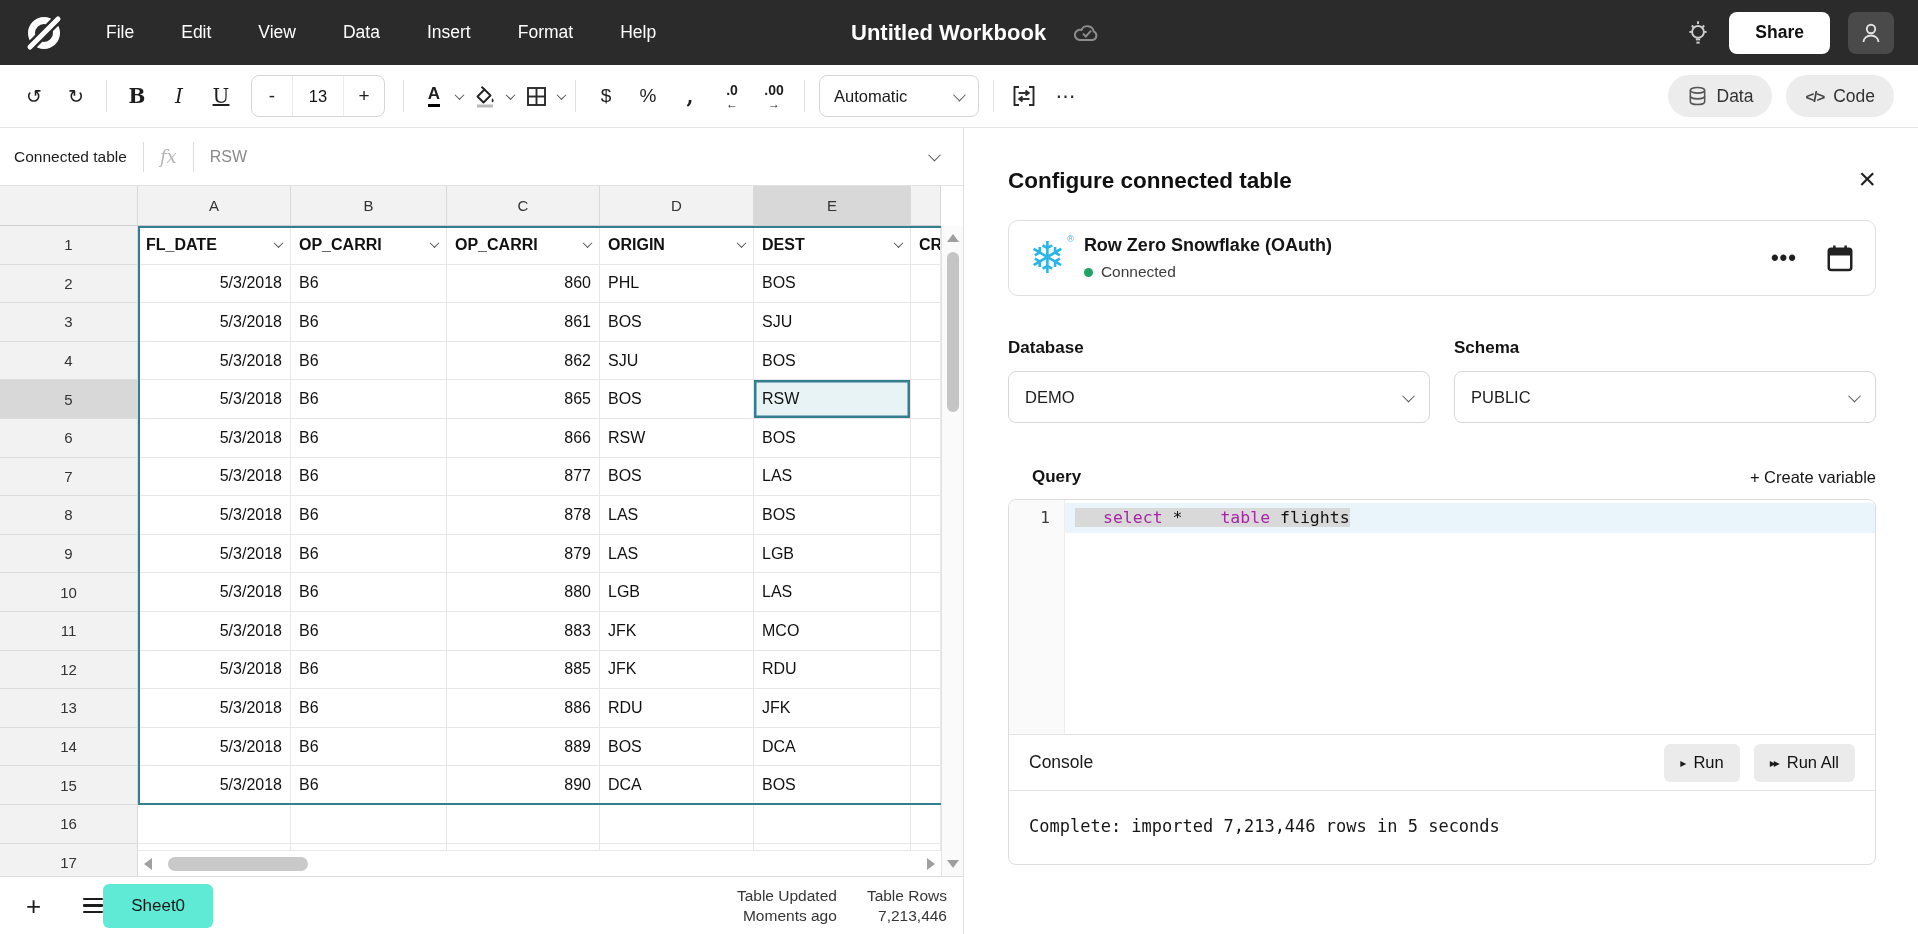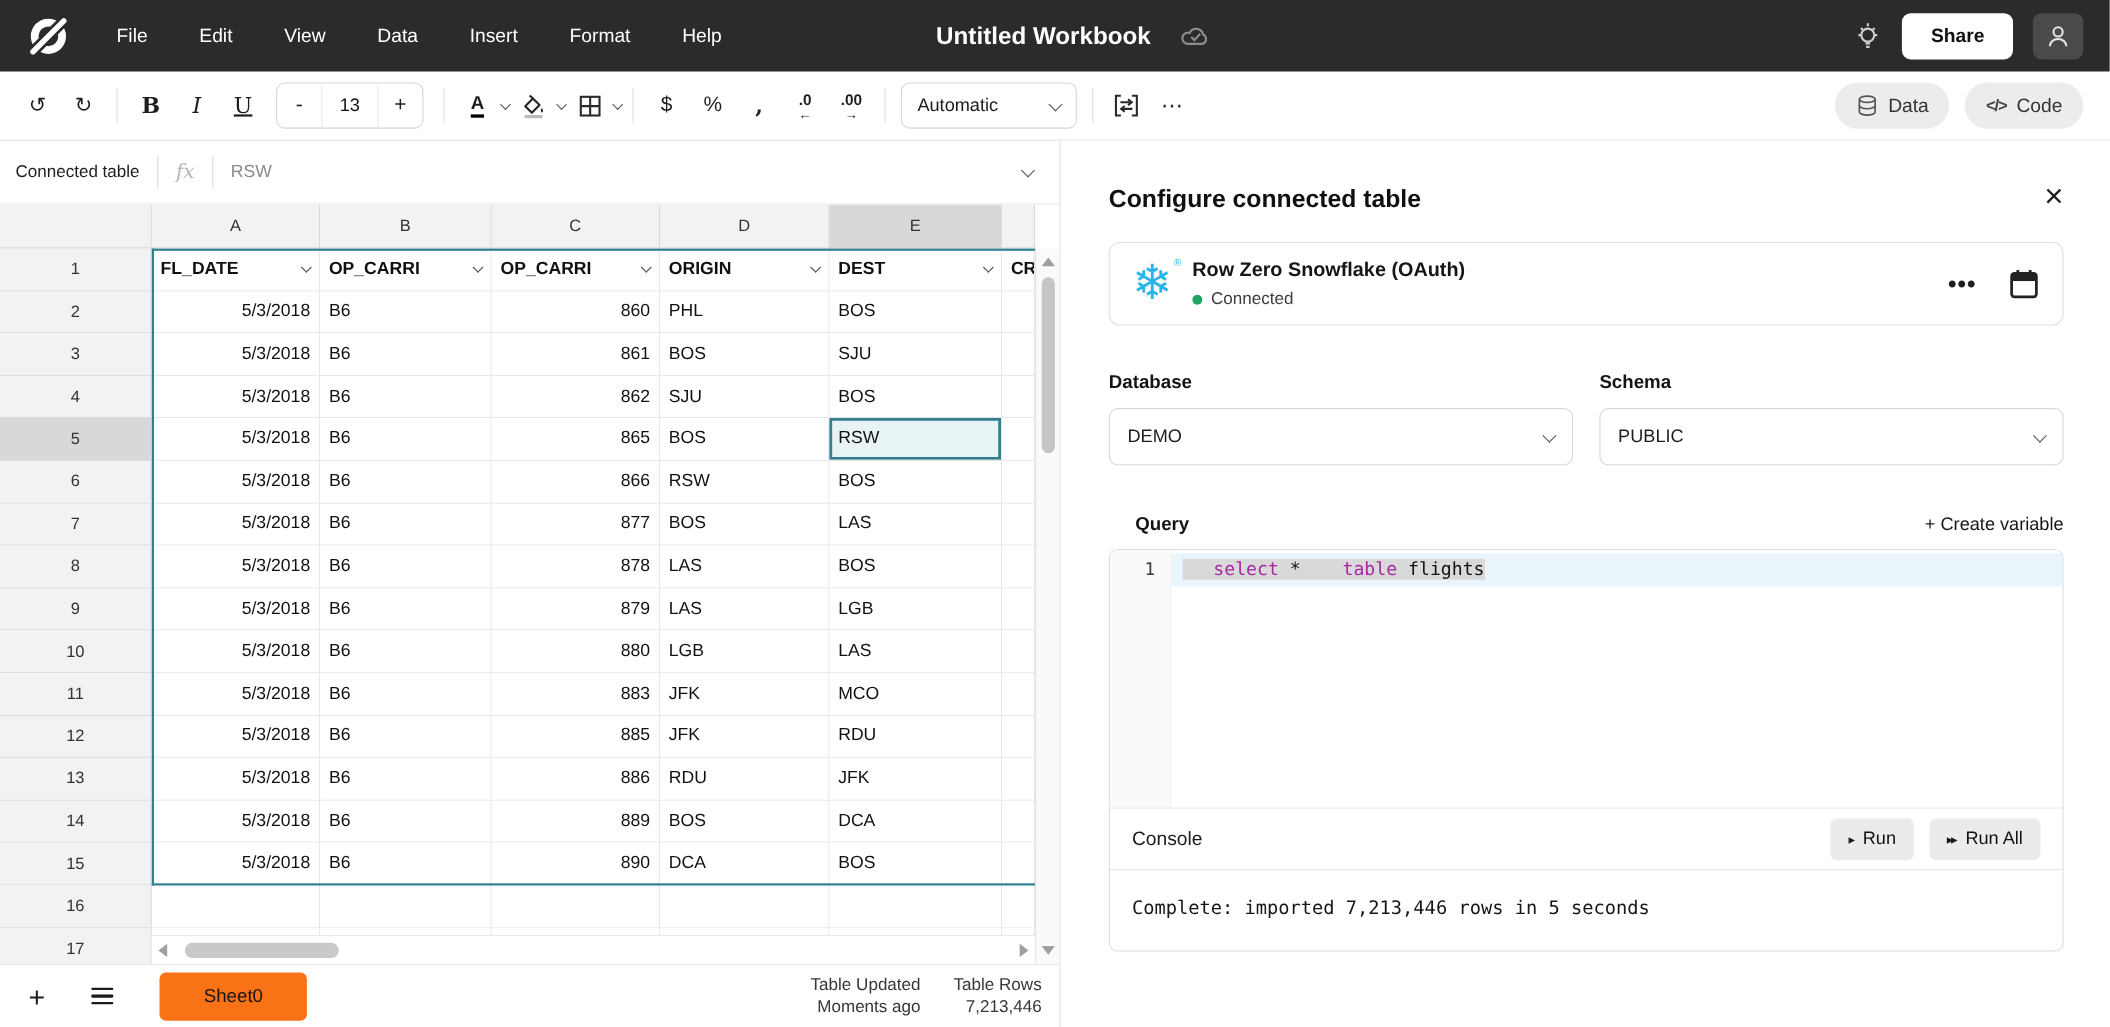--- a/index.html
+++ b/index.html
@@ -73,21 +73,21 @@
   .hscroll { position:absolute; left:138px; right:22px; bottom:0; height:26px; background:#fff; border-top:1px solid #e9e9e9; display:flex; align-items:center; padding:0 6px; }
   .tri-left { width:0; height:0; border-top:6px solid transparent; border-bottom:6px solid transparent; border-right:8px solid #9f9f9f; }
   .tri-right { width:0; height:0; border-top:6px solid transparent; border-bottom:6px solid transparent; border-left:8px solid #9f9f9f; margin-left:auto; }
   .h-thumb { width:140px; height:14px; background:#c9c9c9; border-radius:7px; margin-left:16px; }
 
   
   .statusbar { height:58px; border-top:1px solid #dcdcdc; display:flex; align-items:center; padding:0 16px 0 26px; }
   .add-sheet { font-size:26px; color:#1c1c1c; font-weight:400; line-height:1; }
   .hamburger { margin-left:42px; display:flex; flex-direction:column; gap:4px; }
   .hamburger i { width:20px; height:2.6px; background:#1c1c1c; border-radius:1px; }
-  .sheet-tab { margin-left:42px; background:#f97316; border-radius:6px; height:44px; padding:0 40px; display:flex; align-items:center; font-size:17px; color:#161616; }
+  .sheet-tab { background:#5eead4; border-radius:6px; height:44px; padding:0 28px; display:flex; align-items:center; font-size:17px; color:#161616; }
   .sb-right { margin-left:auto; display:flex; gap:30px; }
   .sb-block { text-align:right; font-size:15.5px; color:#363636; line-height:20px; }
 
   
   .panel { flex:1; border-left:1px solid #e0e0e0; background:#fff; padding:40px 42px 0 44px; overflow:hidden; }
   .panel-head { display:flex; align-items:flex-start; justify-content:space-between; }
   .panel-title { font-size:22.5px; font-weight:700; color:#101010;text-align:right; }
   .close-x { font-size:30px; line-height:22px; color:#222; font-weight:300; }
   .conn-card { margin-top:26px; border:1px solid #e0e0e0; border-radius:10px; padding:14px 20px; display:flex; align-items:center; }
   .sf-wrap { position:relative; margin-right:18px; }

